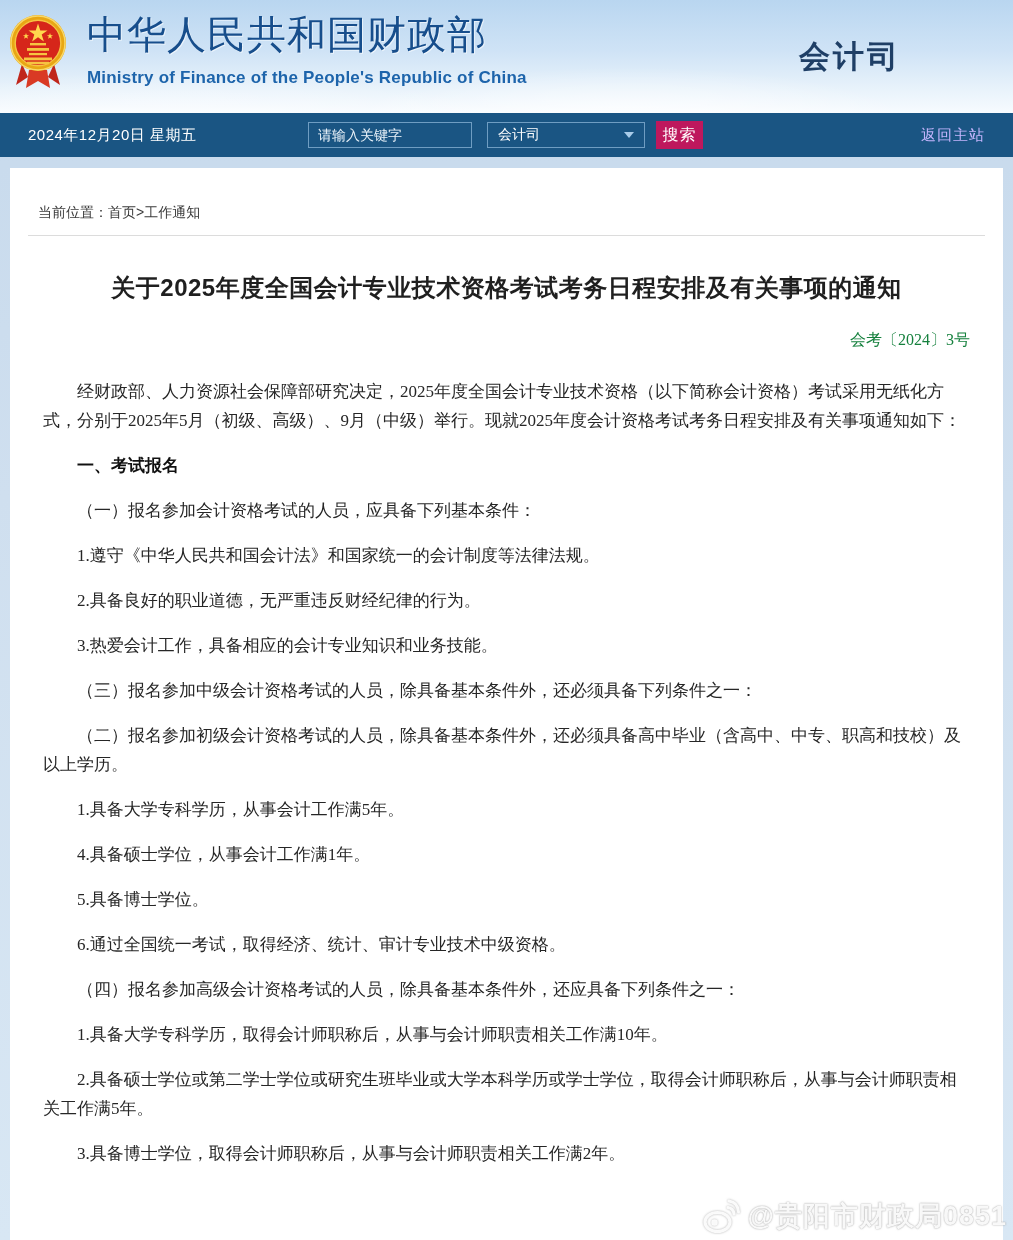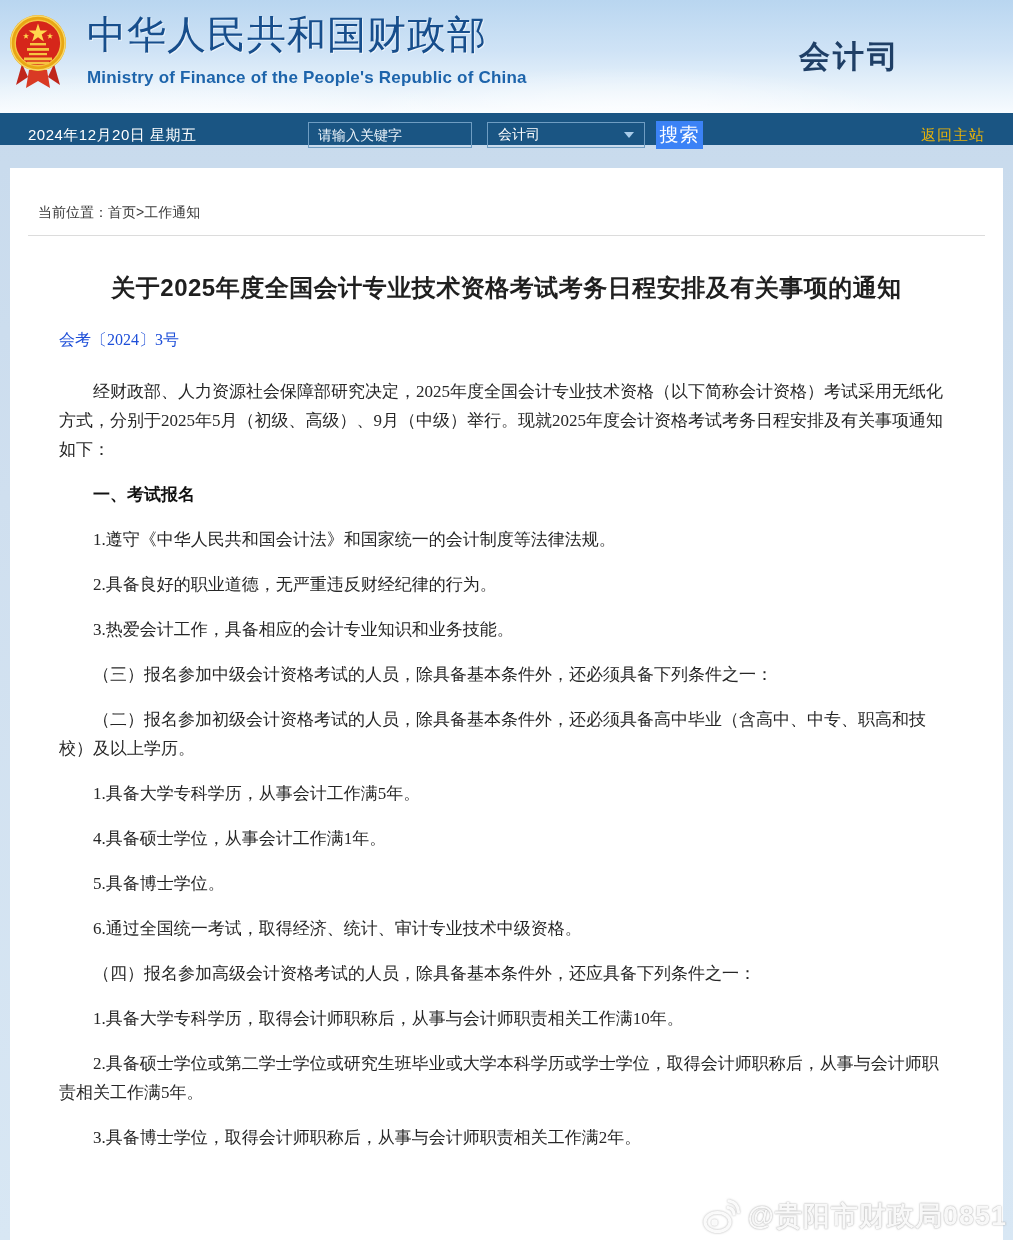--- a/index.html
+++ b/index.html
@@ -22,65 +22,65 @@
   .org-cn{
     font-size:39px;font-weight:normal;color:#174e8c;letter-spacing:1px;
     text-shadow:1px 1px 0 rgba(255,255,255,.6);line-height:46px;
   }
   .org-en{font-size:17px;font-weight:bold;color:#1d64ab;margin-top:10px;letter-spacing:.2px;}
   .dept{
     position:absolute;right:112px;top:36px;
     font-size:31px;font-weight:600;color:#1f3f66;letter-spacing:3px;
   }
   
-  .navbar{position:relative;height:32px;background:#1a5583;}
+  .navbar{position:relative;height:44px;background:#1a5583;}
   .nav-date{position:absolute;left:28px;top:13px;color:#ffffff;font-size:15px;letter-spacing:.5px;}
   .nav-search{
     position:absolute;left:308px;top:9px;width:164px;height:26px;box-sizing:border-box;
     background:transparent;border:1px solid #6f9dc2;color:#fff;
     font-size:14px;padding:8px 9px;outline:none;font-family:inherit;
   }
   .nav-search::placeholder{color:#eaf3fa;opacity:1;}
   .nav-select{
     position:absolute;left:487px;top:9px;width:158px;height:26px;box-sizing:border-box;
     border:1px solid #6f9dc2;color:#fff;font-size:14px;
     display:flex;align-items:center;padding:0 10px;cursor:pointer;
   }
   .nav-select .caret{
     margin-left:auto;width:0;height:0;
     border-left:5px solid transparent;border-right:5px solid transparent;
     border-top:6px solid #a9cce9;
   }
   .nav-search-btn{
     position:absolute;left:656px;top:8px;width:47px;height:28px;
-    background:#3b82f6;border:none;color:#fff;font-size:19px;cursor:pointer;
+    background:#be185d;border:none;color:#fff;font-size:16px;cursor:pointer;
     font-family:inherit;letter-spacing:1px;padding:0;
   }
   .nav-back{
-    position:absolute;right:28px;top:13px;color:#eab308;font-size:15px;
+    position:absolute;right:28px;top:13px;color:#c4b5fd;font-size:15px;
     text-decoration:none;cursor:pointer;letter-spacing:1px;
   }
   
   .content-panel{
     position:absolute;left:10px;right:10px;top:168px;bottom:-20px;
     background:#ffffff;
   }
   .breadcrumb{
     margin:0 18px;padding:36px 0 13px 10px;
     font-size:14px;color:#3a3a3a;border-bottom:1px solid #dcdcdc;
   }
   .breadcrumb a{color:#3a3a3a;text-decoration:none;cursor:pointer;}
-  article{padding:0 49px;}
+  article{padding:0 33px;}
   .doc-title{
     margin:36px 0 0;text-align:center;
     font-size:24px;font-weight:bold;color:#1f1f1f;letter-spacing:.5px;
     font-family:"Liberation Sans","DejaVu Sans",sans-serif;
   }
   .doc-number{
-    margin-top:26px;text-align:left;font-size:16px;color:#1d4ed8;
+    margin-top:26px;text-align:right;font-size:16px;color:#15803d;
     font-family:"Liberation Serif","DejaVu Serif",serif;
   }
   .doc-body{
     margin-top:26px;
     font-family:"Liberation Serif","DejaVu Serif",serif;
     font-size:17px;line-height:29px;color:#262626;
   }
   .doc-body p{margin:16px 0;text-indent:2em;}
   .doc-body p.bold{font-weight:bold;color:#111;}
   
@@ -137,20 +137,21 @@
 <main class="content-panel">
   <div class="breadcrumb">
     <span>当前位置：</span><a>首页</a><span>&gt;</span><a>工作通知</a>
   </div>
   <article>
     <h1 class="doc-title">关于2025年度全国会计专业技术资格考试考务日程安排及有关事项的通知</h1>
     <div class="doc-number">会考〔2024〕3号</div>
     <div class="doc-body">
         <p>经财政部、人力资源社会保障部研究决定，2025年度全国会计专业技术资格（以下简称会计资格）考试采用无纸化方式，分别于2025年5月（初级、高级）、9月（中级）举行。现就2025年度会计资格考试考务日程安排及有关事项通知如下：</p>
         <p class="bold">一、考试报名</p>
+        <p>（一）报名参加会计资格考试的人员，应具备下列基本条件：</p>
         <p>1.遵守《中华人民共和国会计法》和国家统一的会计制度等法律法规。</p>
         <p>2.具备良好的职业道德，无严重违反财经纪律的行为。</p>
         <p>3.热爱会计工作，具备相应的会计专业知识和业务技能。</p>
         <p>（三）报名参加中级会计资格考试的人员，除具备基本条件外，还必须具备下列条件之一：</p>
         <p>（二）报名参加初级会计资格考试的人员，除具备基本条件外，还必须具备高中毕业（含高中、中专、职高和技校）及以上学历。</p>
         <p>1.具备大学专科学历，从事会计工作满5年。</p>
         <p>4.具备硕士学位，从事会计工作满1年。</p>
         <p>5.具备博士学位。</p>
         <p>6.通过全国统一考试，取得经济、统计、审计专业技术中级资格。</p>
         <p>（四）报名参加高级会计资格考试的人员，除具备基本条件外，还应具备下列条件之一：</p>

